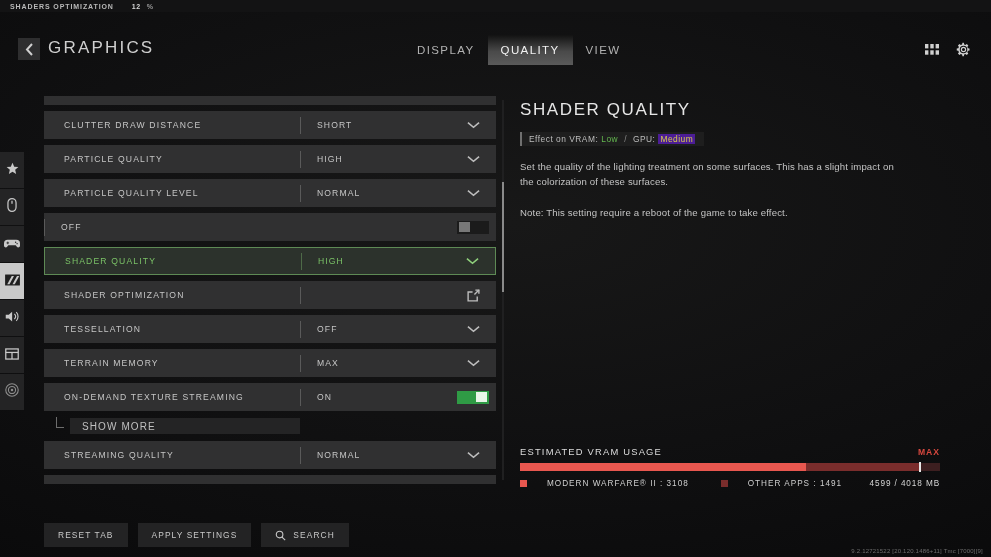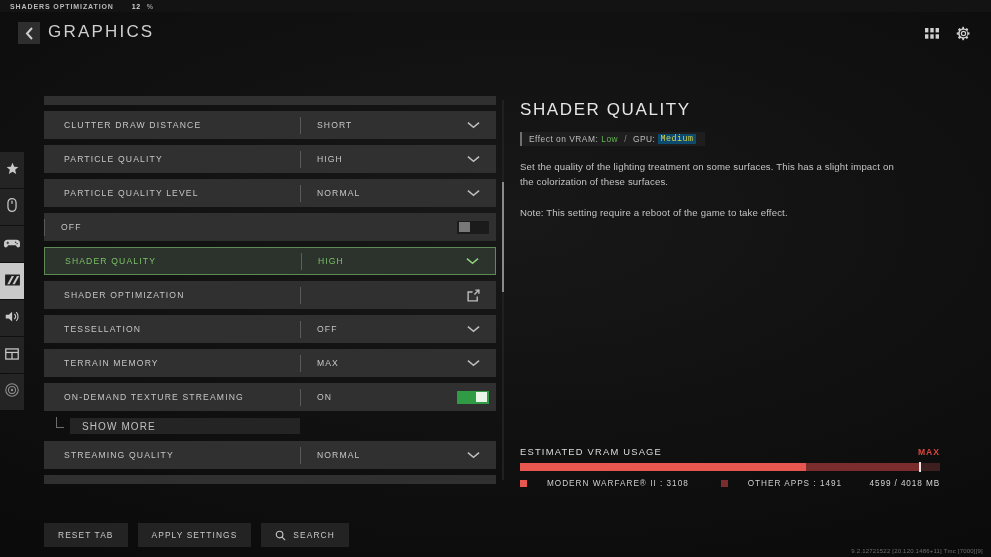--- a/index.html
+++ b/index.html
@@ -26,21 +26,21 @@
   }
   .statusbar .txt {
     font-size: 7px; letter-spacing: .9px; color: #b9b9b9;
     font-weight: bold; text-transform: uppercase;
   }
   .statusbar .pct { font-size: 7px; color: #d5d5d5; font-weight: bold; letter-spacing:.5px;}
   .statusbar .pctsym { font-size: 7px; color: #9a9a9a; font-weight: bold;}
 
   
   .header {
-    position: absolute; top: 12px; left: 0; width: 991px; height: 38px;
+    position: absolute; top: 28px; left: 0; width: 991px; height: 38px;
   }
   .backbtn {
     position: absolute; left: 18px; top: 10px;
     width: 22px; height: 22px;
     background: #2e2e2f;
     display: flex; align-items: center; justify-content: center;
     cursor: pointer;
   }
   .backbtn svg { display:block; }
   .page-title {
@@ -171,21 +171,21 @@
     margin-top: 12px;
     display: inline-flex; align-items: center;
     height: 14px;
     background: #1e1e1e;
     border-left: 2px solid #707070;
     padding: 0 9px 0 7px;
     font-size: 8.4px; letter-spacing: .5px; color: #bdbdbd;
     gap: 3px;
   }
   .effect .lowv { color: #63b84f; }
-  .effect .medv { color: #d9d04a; background:#0c4a6e; padding:0 2px;font-family:Liberation Mono, monospace;}
+  .effect .medv { color: #d9d04a; background:#4c1d95; padding:0 2px;}
   .effect .sep { color: #8a8a8a; margin: 0 3px; }
   .detail p {
     margin-top: 13px;
     font-size: 9.6px; line-height: 15px; color: #c4c4c4;
     letter-spacing: .15px;
     max-width: 390px;
   }
   .detail p.note { margin-top: 16px; }
 
   
@@ -259,20 +259,25 @@
   <div class="header">
     <div class="backbtn">
       <span>
         <svg width="9" height="13" viewBox="0 0 9 13">
             <polyline points="7,1 2,6.5 7,12" fill="none" stroke="#cfcfcf" stroke-width="2"></polyline>
           </svg>
       </span>
     </div>
     <div class="page-title">GRAPHICS</div>
 
+    <div class="tabs">
+      <div class="tab">DISPLAY</div>
+      <div class="tab active">QUALITY</div>
+      <div class="tab">VIEW</div>
+    </div>
 
     <div class="hdr-icons">
       <div>
         <svg width="14" height="11" viewBox="0 0 14 11">
           <rect x="0" y="0" width="3.4" height="4.4" fill="#d0d0d0"></rect>
           <rect x="5.3" y="0" width="3.4" height="4.4" fill="#d0d0d0"></rect>
           <rect x="10.6" y="0" width="3.4" height="4.4" fill="#d0d0d0"></rect>
           <rect x="0" y="6.3" width="3.4" height="4.4" fill="#d0d0d0"></rect>
           <rect x="5.3" y="6.3" width="3.4" height="4.4" fill="#d0d0d0"></rect>
           <rect x="10.6" y="6.3" width="3.4" height="4.4" fill="#d0d0d0"></rect>

